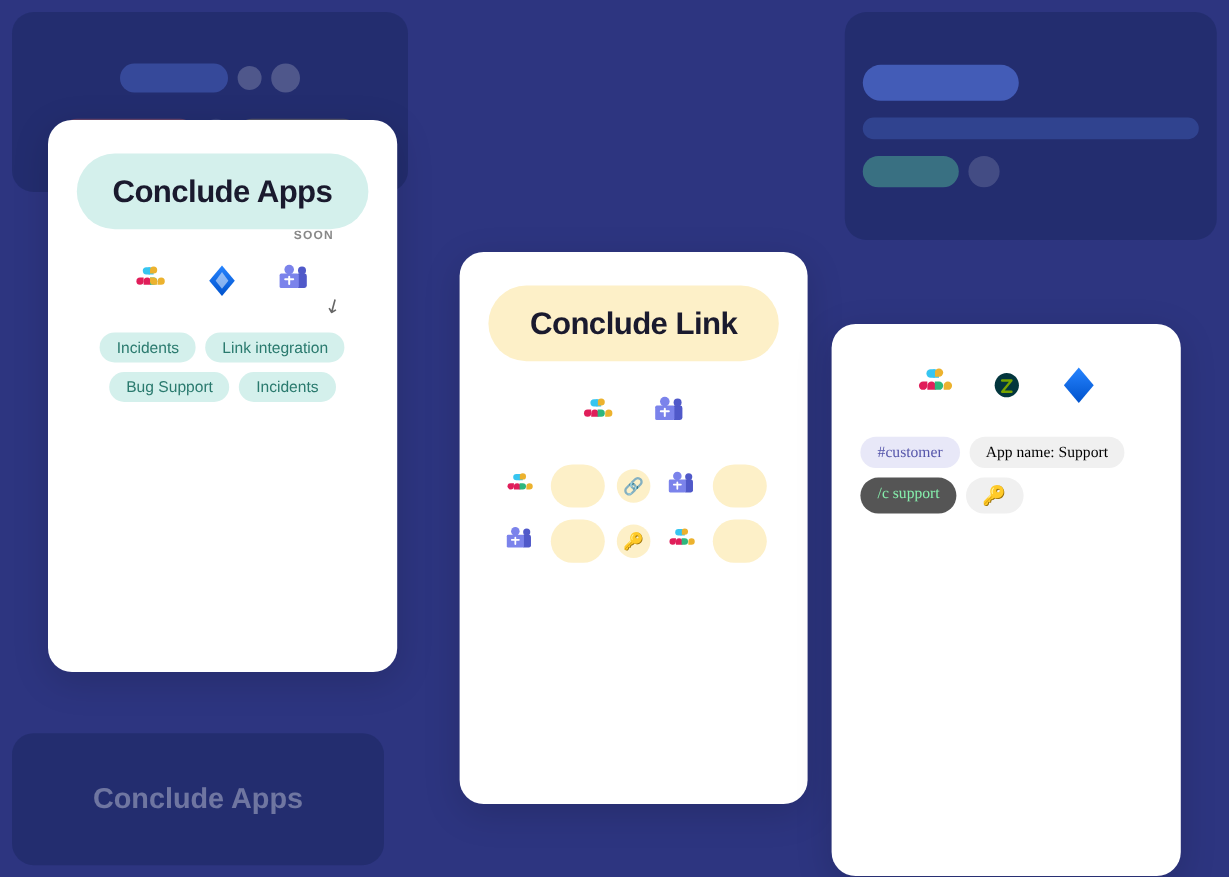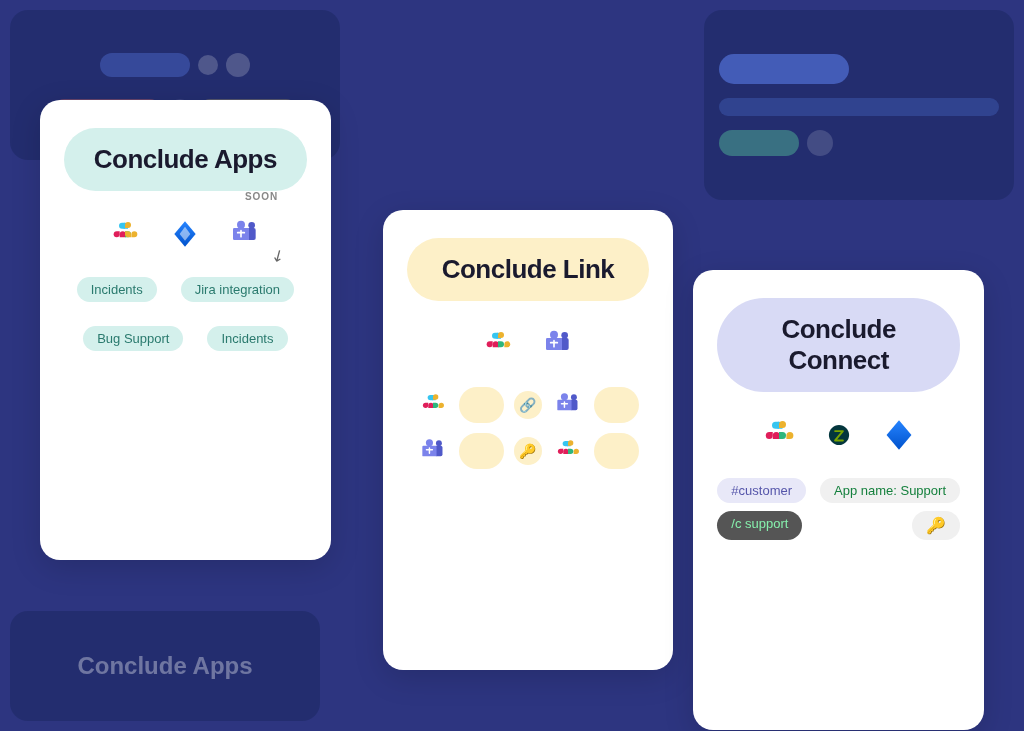--- a/index.html
+++ b/index.html
@@ -117,21 +117,21 @@
       color: #888;
       font-size: 10px;
       font-weight: 600;
       letter-spacing: 1px;
     }
 
     
     .tags-container {
       display: flex;
       flex-wrap: wrap;
-      gap: 24px;
+      gap: 8px;
       justify-content: center;
     }
 
     .tag {
       background: #d4f0ec;
       color: #2a7a6e;
       border-radius: 20px;
       padding: 5px 14px;
       font-size: 13px;
       font-weight: 500;
@@ -182,38 +182,39 @@
       justify-content: center;
       font-size: 18px;
       flex-shrink: 0;
     }
 
     
     .connect-tags {
       display: flex;
       flex-wrap: wrap;
       gap: 8px;
-      justify-content: space-between;
+      justify-content: flex-start;
+      font-family: Liberation Serif, serif;
     }
 
     .connect-tag {
       border-radius: 20px;
       padding: 5px 14px;
       font-size: 13px;
       font-weight: 500;
     }
 
     .connect-tag.purple {
       background: #e8e8f8;
       color: #5555aa;
     }
 
     .connect-tag.gray {
       background: #f0f0f0;
-      color: #15803d;
+      color: #000000;
     }
 
     .connect-tag.dark {
       background: #555;
       color: #86efac;
     }
 
     
     .slack-svg { width: 36px; height: 36px; }
     .jira-svg { width: 36px; height: 36px; }
@@ -298,21 +299,21 @@
             <path d="M16 25h10M21 22v9" stroke="white" stroke-width="2.5" stroke-linecap="round"></path>
           </svg>
         </div>
 
         <span style="position:absolute; bottom:-8px; right:-16px; font-size:16px; color:#666; transform:rotate(-30deg);">↙</span>
       </div>
     </div>
 
     <div class="tags-container">
       <span class="tag">Incidents</span>
-      <span class="tag">Jira integration</span>
+      <span class="tag">Link integration</span>
       <span class="tag">Bug Support</span>
       <span class="tag">Incidents</span>
     </div>
   </div>
 
   <div class="card card-center">
     <div class="title-badge yellow">
       <h2>Conclude Link</h2>
     </div>
 
@@ -394,23 +395,20 @@
             <path d="M31.5 9A4.5 4.5 0 0 1 36 13.5 4.5 4.5 0 0 1 31.5 18H27V13.5A4.5 4.5 0 0 1 31.5 9z" fill="#ECB22E"></path>
             <path d="M27 19v-9h-4.5A4.5 4.5 0 0 0 18 14.5 4.5 4.5 0 0 0 22.5 19H27z" fill="#36C5F0"></path>
           </svg>
         </div>
         <div class="link-bar"></div>
       </div>
     </div>
   </div>
 
   <div class="card card-right">
-    <div class="title-badge lavender">
-      <h2>Conclude Connect</h2>
-    </div>
 
     <div class="icons-row">
 
       <div class="app-icon">
         <svg width="42" height="42" viewBox="0 0 54 54" fill="none">
           <rect width="54" height="54" rx="12" fill="white"></rect>
           <path d="M14.5 32a4.5 4.5 0 0 1-4.5-4.5A4.5 4.5 0 0 1 14.5 23H19v4.5A4.5 4.5 0 0 1 14.5 32z" fill="#E01E5A"></path>
           <path d="M27 32h-8v-4.5A4.5 4.5 0 0 1 23.5 23 4.5 4.5 0 0 1 28 27.5V32h-1z" fill="#E01E5A"></path>
           <path d="M27 19a4.5 4.5 0 0 1 0-9A4.5 4.5 0 0 1 31.5 14.5V19H27z" fill="#36C5F0"></path>
           <path d="M27 32V23h4.5A4.5 4.5 0 0 1 36 27.5 4.5 4.5 0 0 1 31.5 32H27z" fill="#2EB67D"></path>

